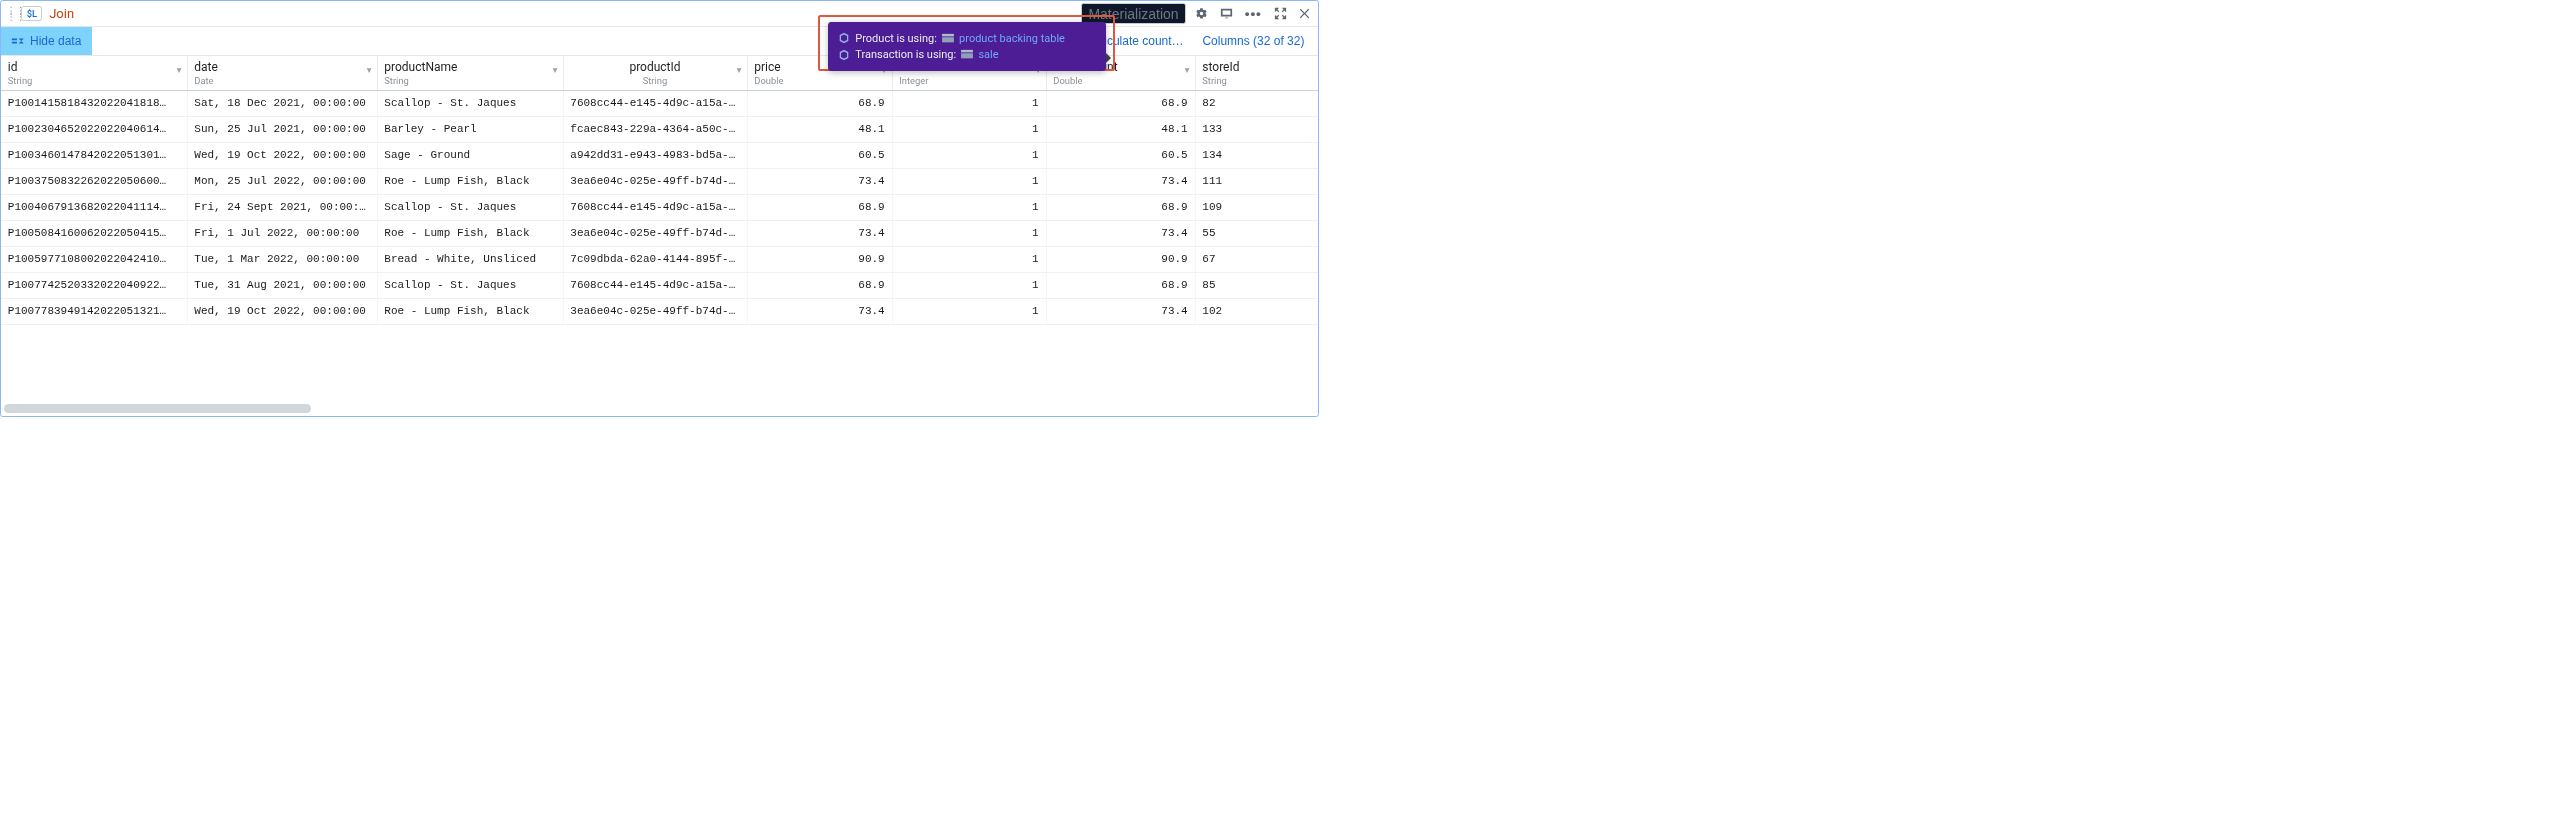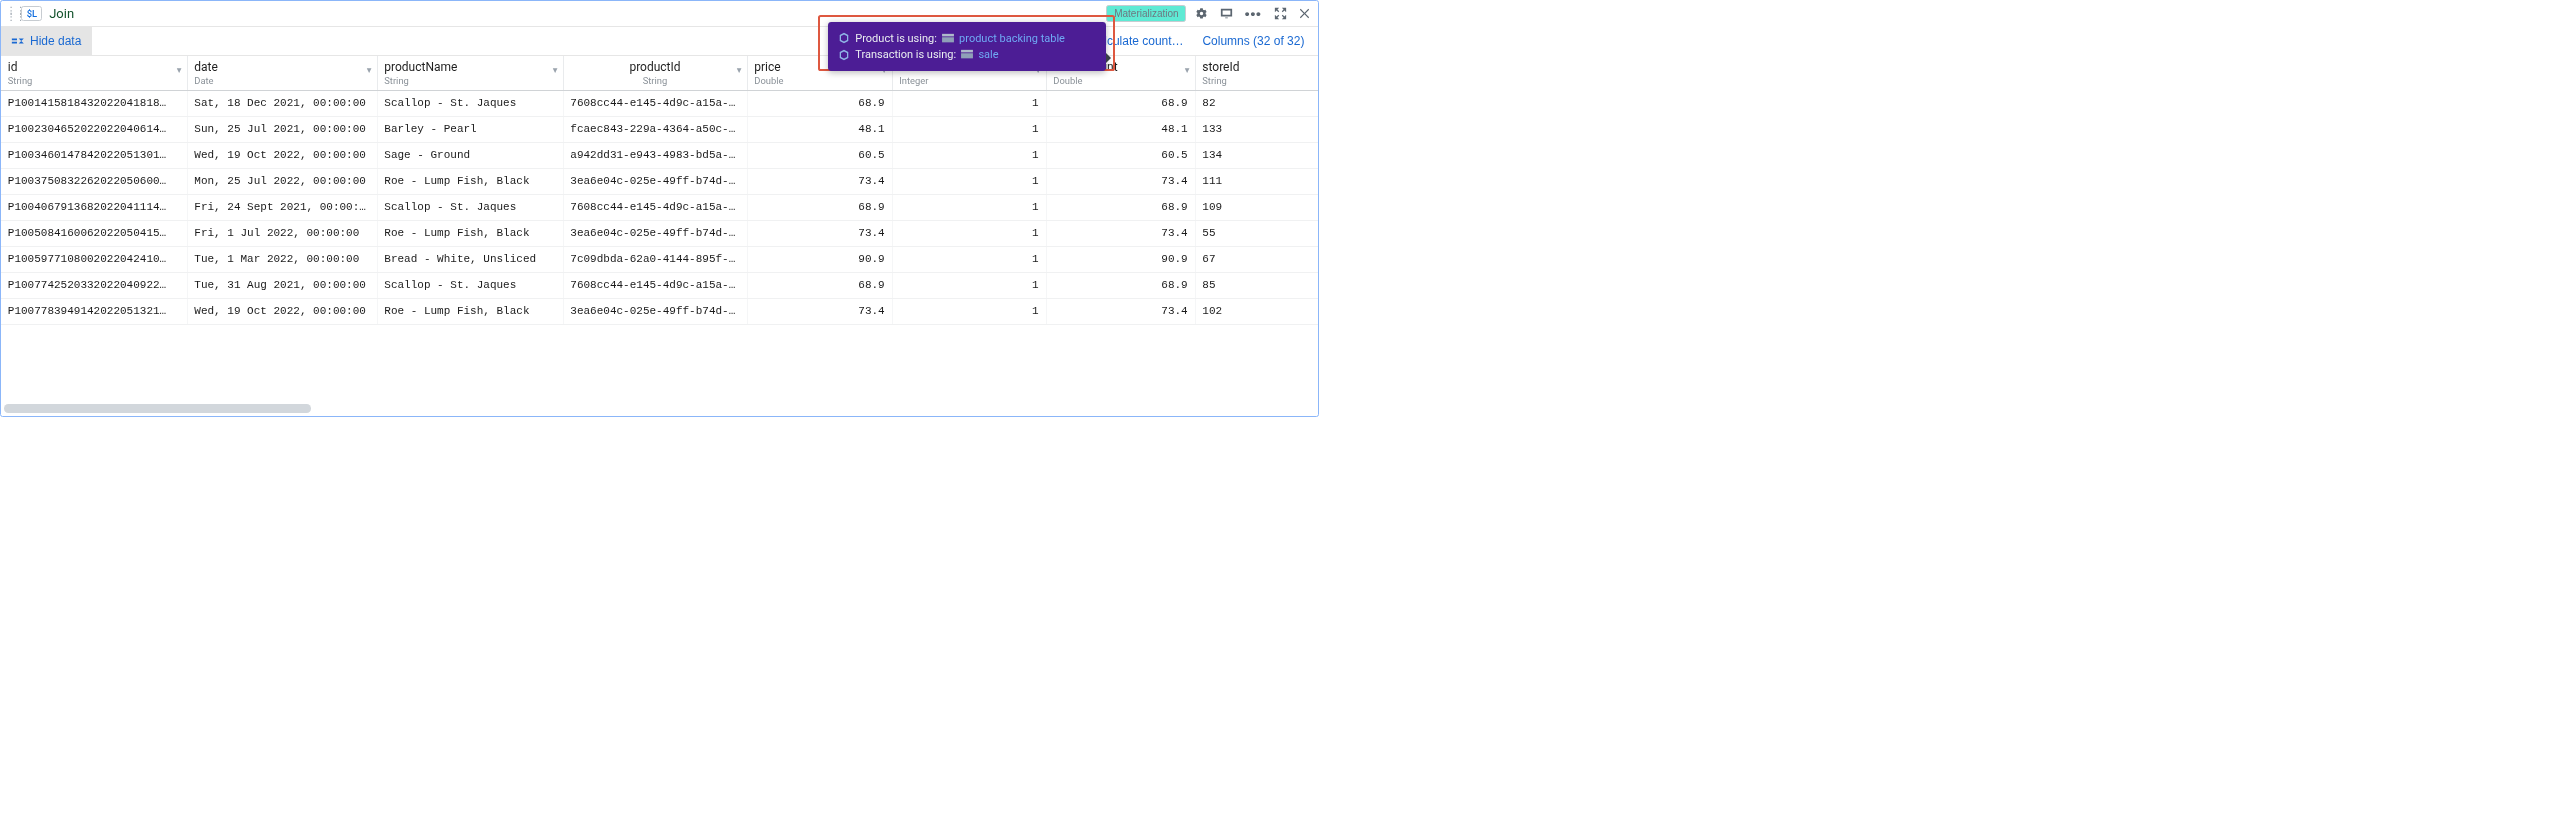--- a/index.html
+++ b/index.html
@@ -38,29 +38,29 @@
     border: 0.9px solid #c7ccd1;
     border-radius: 2.6px;
     color: #116dde;
     font-size: 9.4px;
     padding: 0.9px 4.3px;
     font-weight: 500;
     background: #fff;
   }
   .panel-title {
     font-size: 13px;
-    color: #14532d;
+    color: #c2410c;
     margin-left: 1.7px;
   }
   .header-spacer { flex: 1; }
   .mat-btn {
     border: 0.9px solid #c7ccd1;
-    background: #5eead4;
+    background: #0f172a;
     color: #6e7780;
-    font-size: 10px;
+    font-size: 14px;
     border-radius: 2.6px;
     padding: 1.7px 6.8px;
     cursor: pointer;
   }
   .icon-btn {
     background: none;
     border: none;
     color: #5c6670;
     cursor: pointer;
     padding: 3.4px;
@@ -75,21 +75,21 @@
   .toolbar {
     display: flex;
     align-items: center;
     height: 29px;
     border-bottom: 0.9px solid #e6e6e6;
   }
   .hide-data-btn {
     display: inline-flex;
     align-items: center;
     gap: 5.1px;
-    background: #e5e5e5;
+    background: #7dd3fc;
     color: #1a69d2;
     border: none;
     height: 100%;
     padding: 0 10.2px;
     cursor: pointer;
     font-size: 12px;
   }
   .hide-data-btn svg { fill: #1a69d2; }
   .toolbar-right {
     margin-left: auto;

